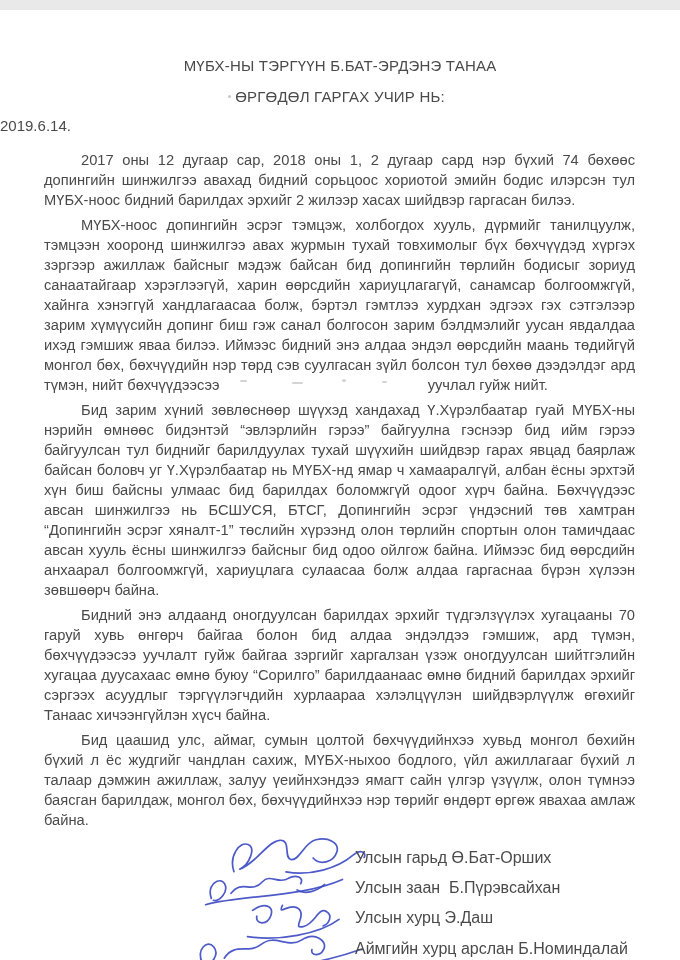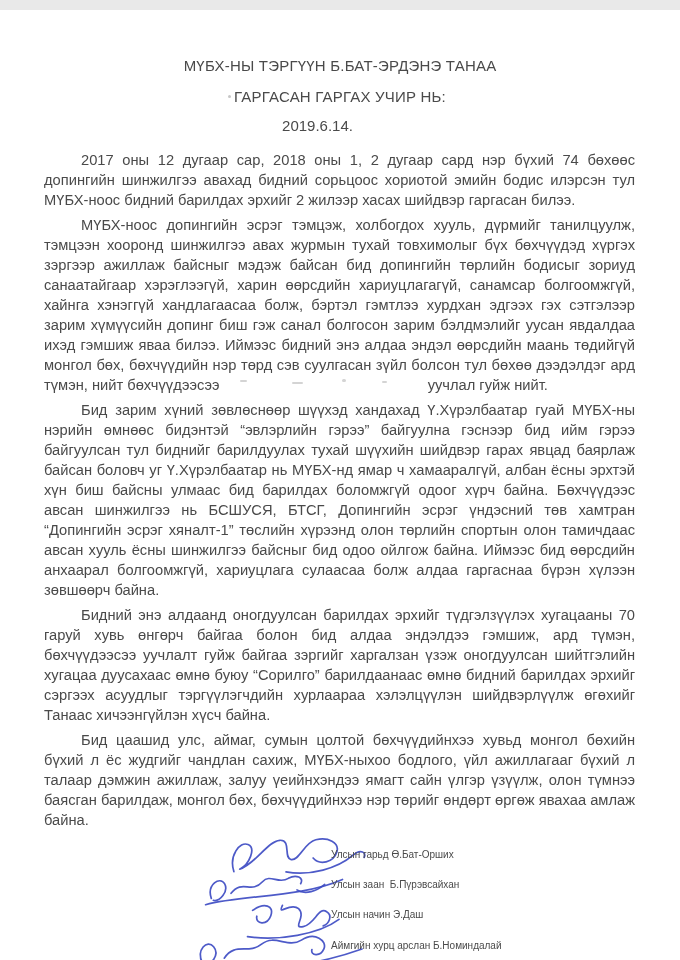--- a/index.html
+++ b/index.html
@@ -16,36 +16,36 @@
     padding-top:47px; letter-spacing:.2px;
   }
   .subtitle {
     font-size:15px; font-weight:400; text-align:center;
     margin-top:14px; letter-spacing:.2px;
   }
   .subtitle-dot {
     position:absolute; width:3px; height:3px; border-radius:50%;
     background:#c6c6c6; left:228px; top:85px;
   }
-  .date { font-size:15px; text-align:center; padding-right:45px; margin-top:12px; }
+  .date { font-size:15px; text-align:left; padding-right:45px; margin-top:12px; }
   .body {
     width:591px; margin:16px 45px 0 44px;
     font-size:14.7px; line-height:20px; text-align:justify;
   }
   .body p { margin:0 0 5px; text-indent:37px; }
   .erased-gap { display:inline-block; width:200px; height:2px; position:relative; }
   .smudge { position:absolute; background:#d4d4d4; border-radius:2px; }
   .smudge.s1 { left:16px;  top:-8px; width:7px;  height:2px; }
   .smudge.s2 { left:68px;  top:-6px; width:11px; height:2px; }
   .smudge.s3 { left:118px; top:-9px; width:4px;  height:3px; }
   .smudge.s4 { left:158px; top:-7px; width:5px;  height:2px; }
   .petition-heading { font-size:15px; margin:9px 0 0 161px; letter-spacing:.2px; }
   .sig-block { position:relative; height:195px; margin-left:44px; }
   .sig-label {
-    position:absolute; left:287px; font-size:10px; white-space:pre;
+    position:absolute; left:311px; font-size:16px; white-space:pre;
   }
   .sl-1 { top:14px; }
   .sl-2 { top:44px; }
   .sl-3 { top:74px; }
   .sl-4 { top:105px; }
   .sig { position:absolute; overflow:visible; }
   .sig path {
     fill:none; stroke:var(--signature-blue,#3e4cc3);
     stroke-width:1.7; stroke-linecap:round; stroke-linejoin:round; opacity:.92;
   }
@@ -55,21 +55,21 @@
   .sig-4 { left:148px; top:94px;  transform:rotate(-3deg); }
 </style>
 </head>
 <body>
 
 <div class="page">
 
   <div class="title">МҮБХ-НЫ ТЭРГҮҮН Б.БАТ-ЭРДЭНЭ ТАНАА</div>
 
   <span class="subtitle-dot"></span>
-  <div class="subtitle">ГАРГАСАН ГАРГАХ УЧИР НЬ:</div>
+  <div class="subtitle">ӨРГӨДӨЛ ГАРГАХ УЧИР НЬ:</div>
 
   <div class="date">2019.6.14.</div>
 
   <div class="body">
     <p>2017 оны 12 дугаар сар, 2018 оны 1, 2 дугаар сард нэр бүхий 74 бөхөөс допингийн шинжилгээ авахад бидний сорьцоос хориотой эмийн бодис илэрсэн тул МҮБХ-ноос бидний барилдах эрхийг 2 жилээр хасах шийдвэр гаргасан билээ.</p>
     <p><span>МҮБХ-ноос допингийн эсрэг тэмцэж, холбогдох хууль, дүрмийг танилцуулж, тэмцээн хооронд шинжилгээ авах журмын тухай товхимолыг бүх бөхчүүдэд хүргэх зэргээр ажиллаж байсныг мэдэж байсан бид допингийн төрлийн бодисыг зориуд санаатайгаар хэрэглээгүй, харин өөрсдийн хариуцлагагүй, санамсар болгоомжгүй, хайнга хэнэггүй хандлагаасаа болж, бэртэл гэмтлээ хурдхан эдгээх гэх сэтгэлээр зарим хүмүүсийн допинг биш гэж санал болгосон зарим бэлдмэлийг уусан явдалдаа ихэд гэмшиж яваа билээ. Иймээс бидний энэ алдаа эндэл өөрсдийн маань төдийгүй монгол бөх, бөхчүүдийн нэр төрд сэв суулгасан зүйл болсон тул бөхөө дээдэлдэг ард түмэн, нийт бөхчүүдээсээ</span>
       <span class="erased-gap"><i class="smudge s1"></i><i class="smudge s2"></i><i class="smudge s3"></i><i class="smudge s4"></i></span>
       <span>уучлал гуйж нийт.</span></p>
     <p>Бид зарим хүний зөвлөснөөр шүүхэд хандахад Ү.Хүрэлбаатар гуай МҮБХ-ны нэрийн өмнөөс бидэнтэй “эвлэрлийн гэрээ” байгуулна гэснээр бид ийм гэрээ байгуулсан тул биднийг барилдуулах тухай шүүхийн шийдвэр гарах явцад баярлаж байсан боловч уг Ү.Хүрэлбаатар нь МҮБХ-нд ямар ч хамааралгүй, албан ёсны эрхтэй хүн биш байсны улмаас бид барилдах боломжгүй одоог хүрч байна. Бөхчүүдээс авсан шинжилгээ нь БСШУСЯ, БТСГ, Допингийн эсрэг үндэсний төв хамтран “Допингийн эсрэг хяналт-1” төслийн хүрээнд олон төрлийн спортын олон тамичдаас авсан хууль ёсны шинжилгээ байсныг бид одоо ойлгож байна. Иймээс бид өөрсдийн анхаарал болгоомжгүй, хариуцлага сулаасаа болж  алдаа гаргаснаа бүрэн хүлээн зөвшөөрч байна.</p>
     <p>Бидний энэ алдаанд оногдуулсан барилдах эрхийг түдгэлзүүлэх хугацааны 70 гаруй хувь өнгөрч байгаа болон бид алдаа эндэлдээ гэмшиж, ард түмэн, бөхчүүдээсээ уучлалт гуйж байгаа зэргийг харгалзан үзэж оногдуулсан шийтгэлийн хугацаа дуусахаас өмнө буюу “Сорилго” барилдаанаас өмнө бидний барилдах эрхийг сэргээх асуудлыг тэргүүлэгчдийн хурлаараа хэлэлцүүлэн шийдвэрлүүлж өгөхийг Танаас хичээнгүйлэн хүсч байна.</p>
@@ -94,18 +94,18 @@
       <path d="M28 38 C58 44 100 38 120 24"></path>
     </svg>
     <svg class="sig sig-4" width="185" height="46" viewBox="0 0 185 46">
       <path d="M10 30 C4 16 16 6 22 14 C28 22 18 34 12 30"></path>
       <path d="M32 26 C44 10 56 24 70 14 C84 4 96 20 110 12 C124 4 136 14 132 22 C128 30 118 28 120 22"></path>
       <path d="M26 36 C70 44 130 36 170 24"></path>
     </svg>
 
     <span class="sig-label sl-1">Улсын гарьд Ө.Бат-Орших</span>
     <span class="sig-label sl-2">Улсын заан  Б.Пүрэвсайхан</span>
-    <span class="sig-label sl-3">Улсын начин Э.Даш</span>
+    <span class="sig-label sl-3">Улсын хурц Э.Даш</span>
     <span class="sig-label sl-4">Аймгийн хурц арслан Б.Номиндалай</span>
 
   </div>
 
 </div>
 
 </body></html>

